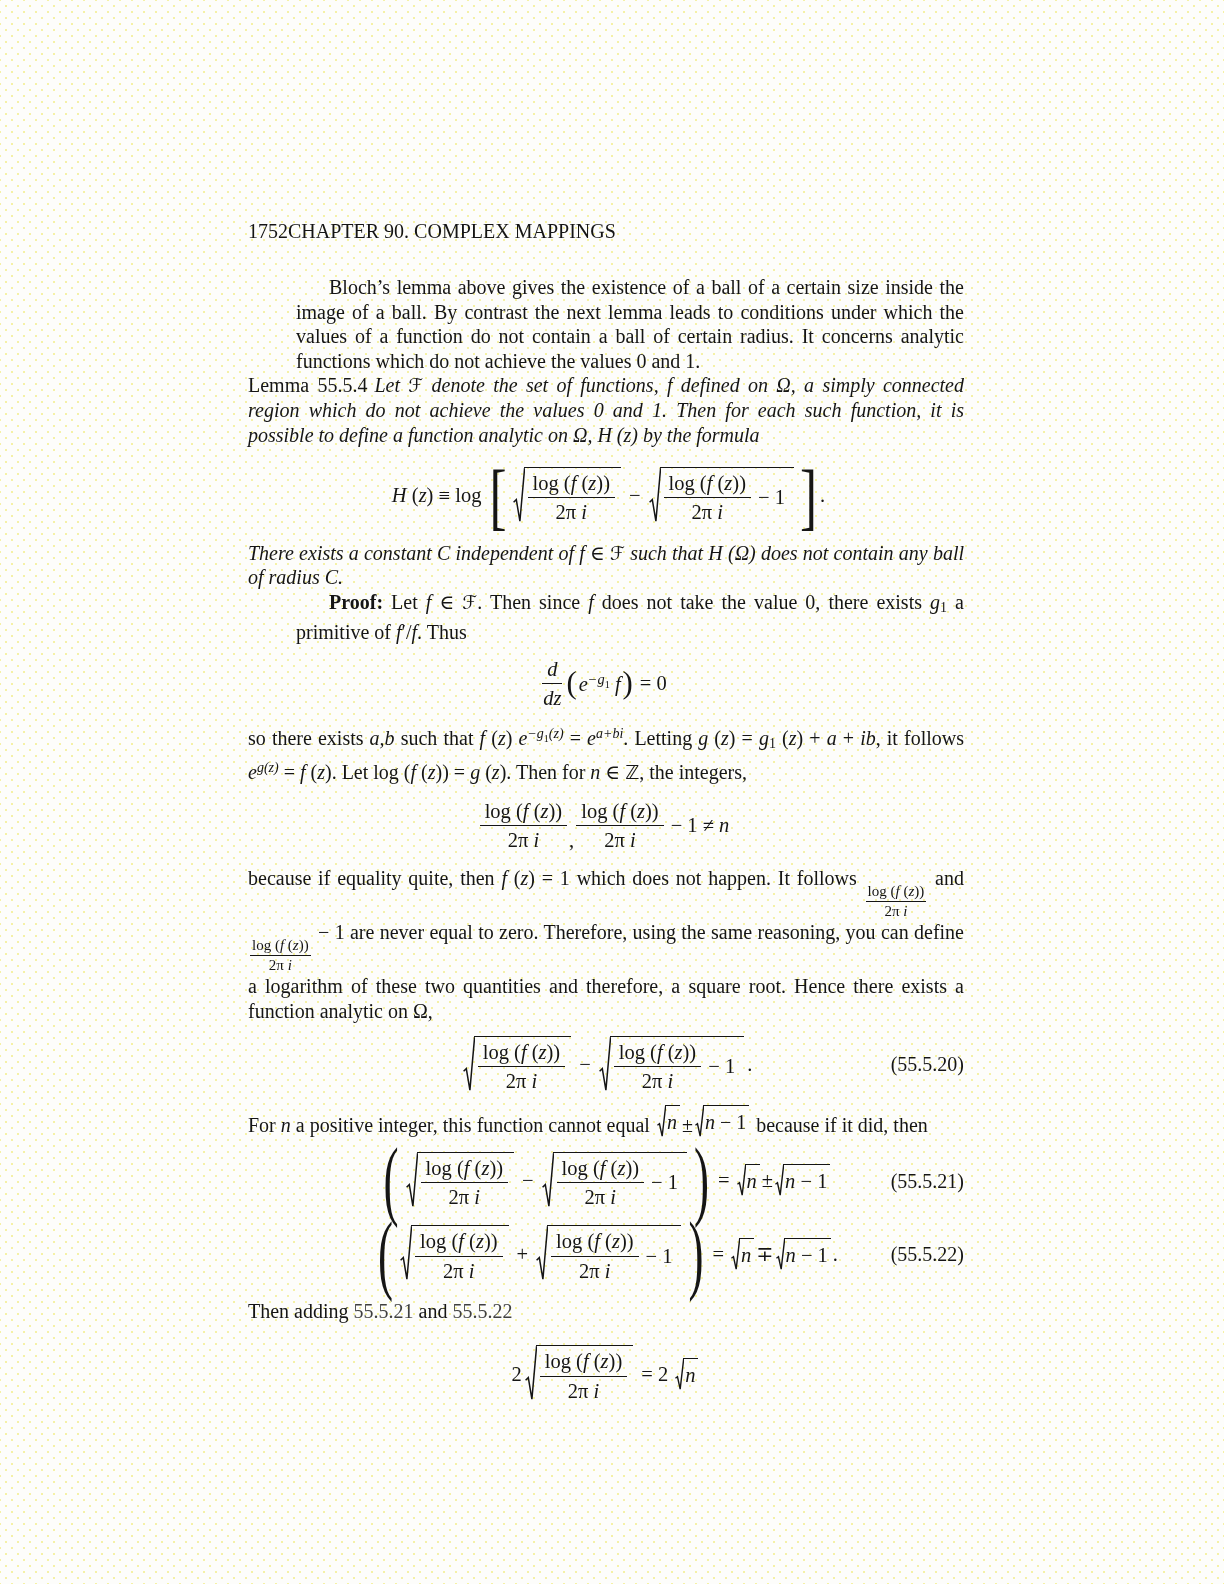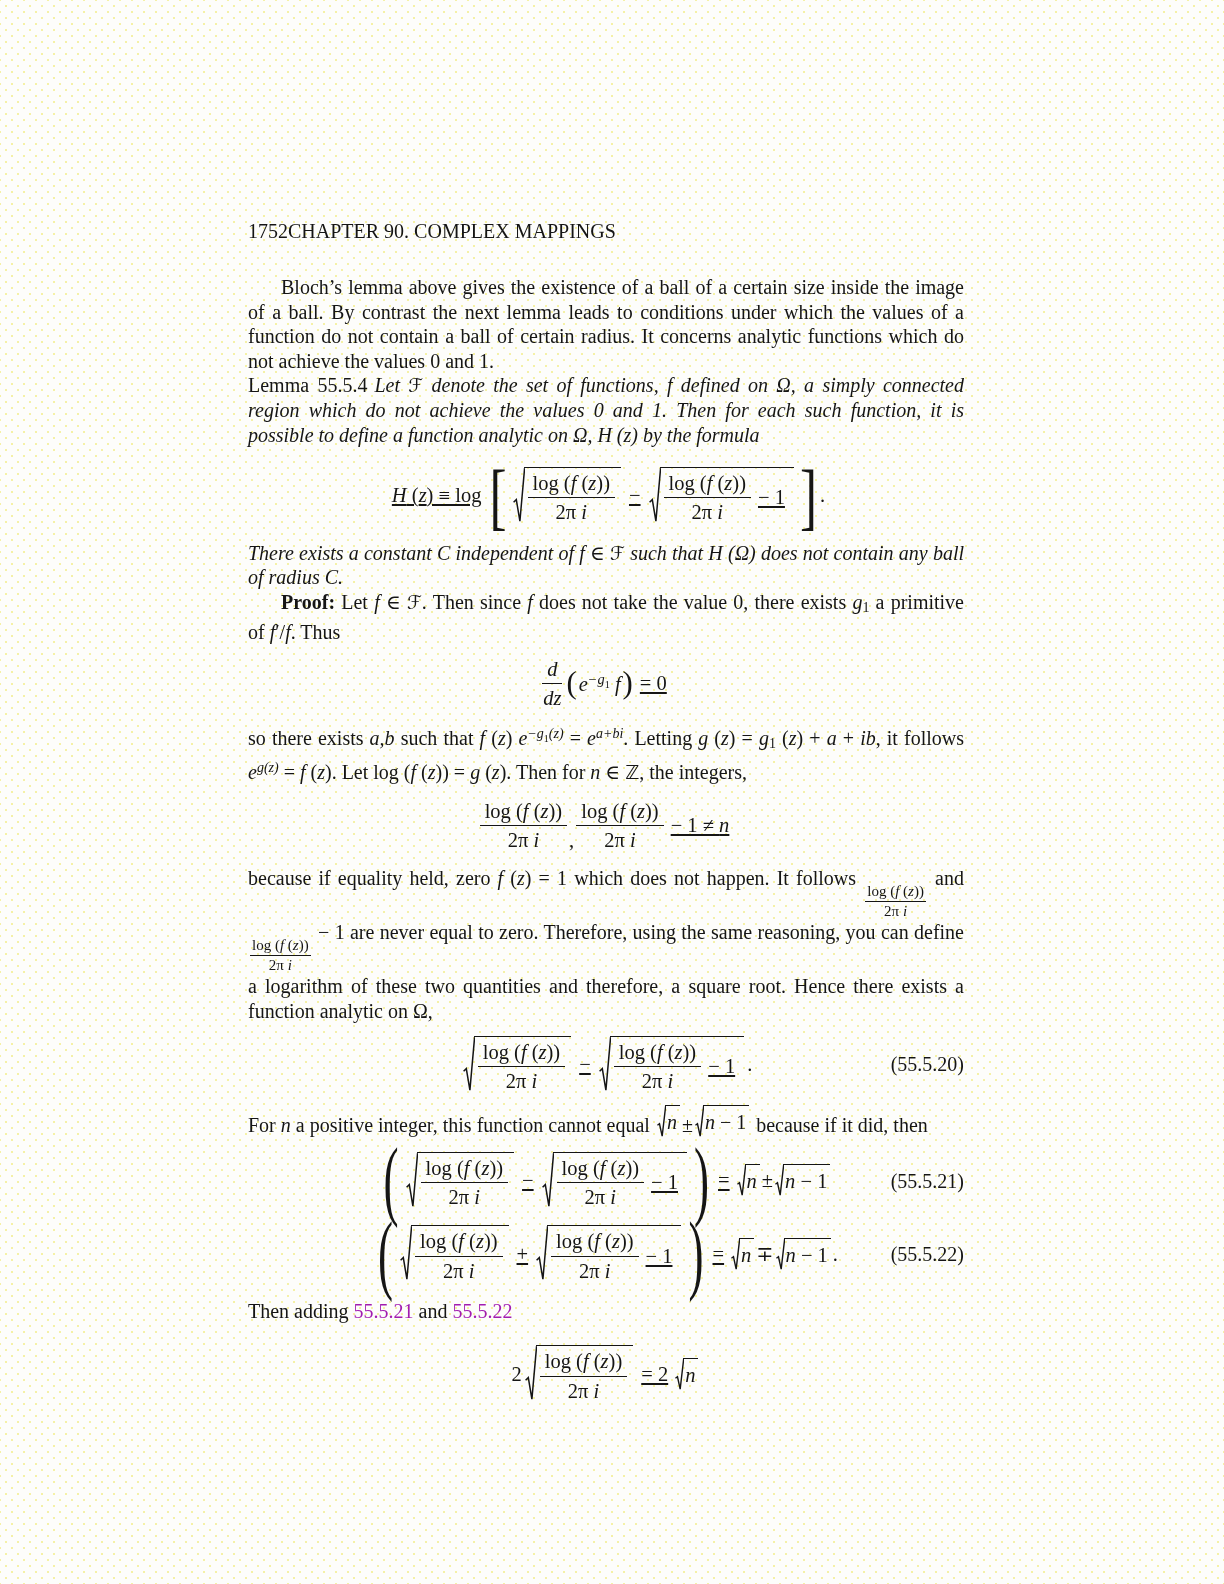--- a/index.html
+++ b/index.html
@@ -10,35 +10,35 @@
       radial-gradient(circle, #f5f1a6 1px, rgba(255,255,255,0) 1.4px),
       radial-gradient(circle, #f5f1a6 1px, rgba(255,255,255,0) 1.4px);
     background-size:12px 12px, 12px 12px;
     background-position:0 0, 6px 6px;
     font-family:"Liberation Serif","DejaVu Serif",serif;
     color:#151515;
   }
   .content { position:absolute; left:248px; top:220px; width:716px; }
   .pagehead { display:flex; justify-content:flex-start; font-size:20px; margin-bottom:32px; }
   p.body { font-size:20px; line-height:24.6px; text-align:justify; margin:0; }
-  p.indent { text-indent:33px; }
+  p.indent { text-indent:33px;margin-left:48px; }
   .sp { margin-top:14px; }
   .lemma-body, .lemma-tail { font-style:italic; }
   .lem-label { font-weight:normal; font-style:normal; margin-right:7px; }
   .i { font-style:italic; }
   .b { font-weight:bold; }
   .sup { font-size:70%; vertical-align:0.5em; }
   .ss { font-size:50%; vertical-align:0.3em; }
   .sub { font-size:70%; vertical-align:-0.2em; }
   .scr, .bb { font-family:"DejaVu Sans",sans-serif; font-size:95%; }
-  .link { color:#a21caf; cursor:pointer; }
+  .link { color:#404040; cursor:pointer; }
   
   .eq { position:relative; display:flex; justify-content:center; align-items:center; font-size:20.5px; }
   .eq .tag { position:absolute; right:0; top:50%; transform:translateY(-50%); font-size:20px; }
-  .mrow { margin:0 5px; white-space:nowrap;text-decoration:underline; }
+  .mrow { margin:0 5px; white-space:nowrap; }
   .frac { display:inline-flex; flex-direction:column; align-items:center; margin:0 2px; line-height:1.18; }
   .frac .num { border-bottom:1.4px solid #151515; padding:0 5px 2px; white-space:nowrap; }
   .frac .den { padding-top:2px; white-space:nowrap; }
   .sqrt { display:inline-flex; align-items:stretch; margin:0 3px; }
   .sqrt .rad { width:12px; flex:none; display:block; }
   .sqrt .sqrt-body { border-top:1.4px solid #151515; display:inline-flex; align-items:center; padding:3px 4px 0 2px; margin-left:-1px; }
   .sqrt.s { vertical-align:-0.3em; margin:0 2px; }
   .sqrt.s .rad { width:9px; }
   .sqrt.s .sqrt-body { padding:1px 3px 0 2px; }
   .bigb { font-size:250%; font-weight:400; transform:scaleY(1.45); margin:0 3px; align-self:center; line-height:1; }
@@ -116,21 +116,21 @@
         <span class="den"><span>2π </span><span class="i">i</span></span>
       </span>
     <span style="align-self:flex-end;">,</span>
     <span class="frac">
         <span class="num"><span>log (</span><span class="i">f</span><span> (</span><span class="i">z</span><span>))</span></span>
         <span class="den"><span>2π </span><span class="i">i</span></span>
       </span>
     <span class="mrow"><span>− 1 ≠ </span><span class="i">n</span></span>
   </div>
 
-  <p class="body"><span><span>because if equality held, zero </span><span class="i">f</span><span> (</span><span class="i">z</span><span>) = 1 which does not happen.  It follows </span></span><span class="ifrac">
+  <p class="body"><span><span>because if equality quite, then </span><span class="i">f</span><span> (</span><span class="i">z</span><span>) = 1 which does not happen.  It follows </span></span><span class="ifrac">
         <span class="num"><span>log (</span><span class="i">f</span><span> (</span><span class="i">z</span><span>))</span></span>
         <span class="den"><span>2π </span><span class="i">i</span></span>
       </span><span><span> and </span></span><span class="ifrac">
         <span class="num"><span>log (</span><span class="i">f</span><span> (</span><span class="i">z</span><span>))</span></span>
         <span class="den"><span>2π </span><span class="i">i</span></span>
       </span><span><span> − 1 are never equal to zero. Therefore, using the same reasoning, you can define a logarithm of these two quantities and therefore, a square root. Hence there exists a function analytic on Ω,</span></span></p>
 
   <div class="eq" style="margin:12px 0;">
     <span class="sqrt">
       <svg class="rad" viewBox="0 0 12 44" preserveAspectRatio="none">

